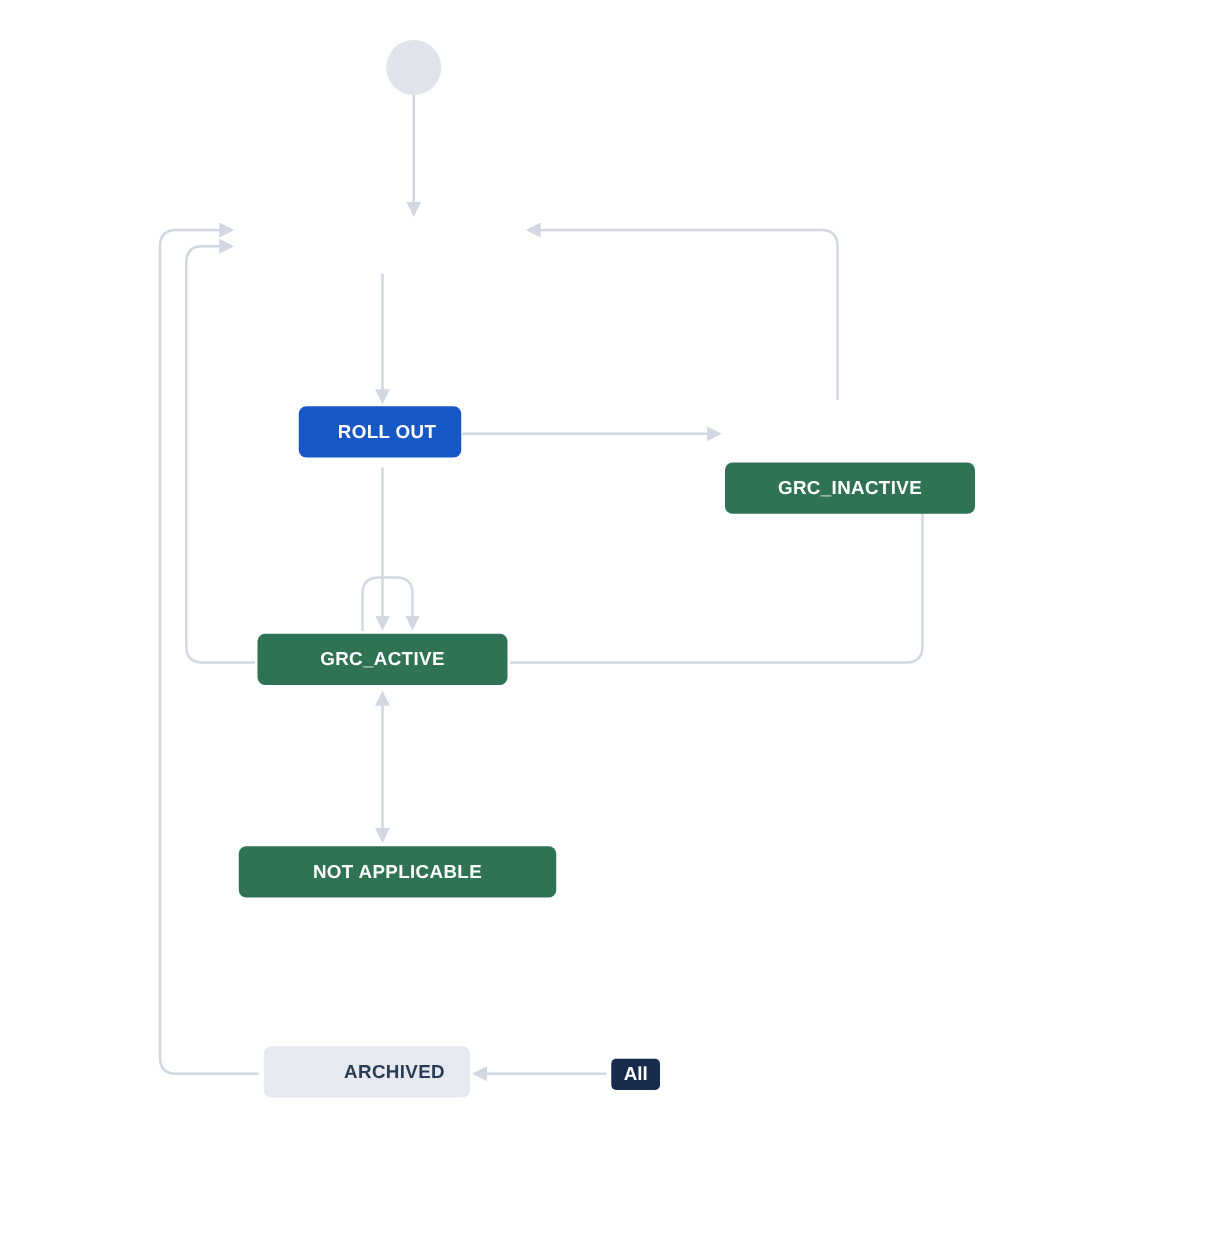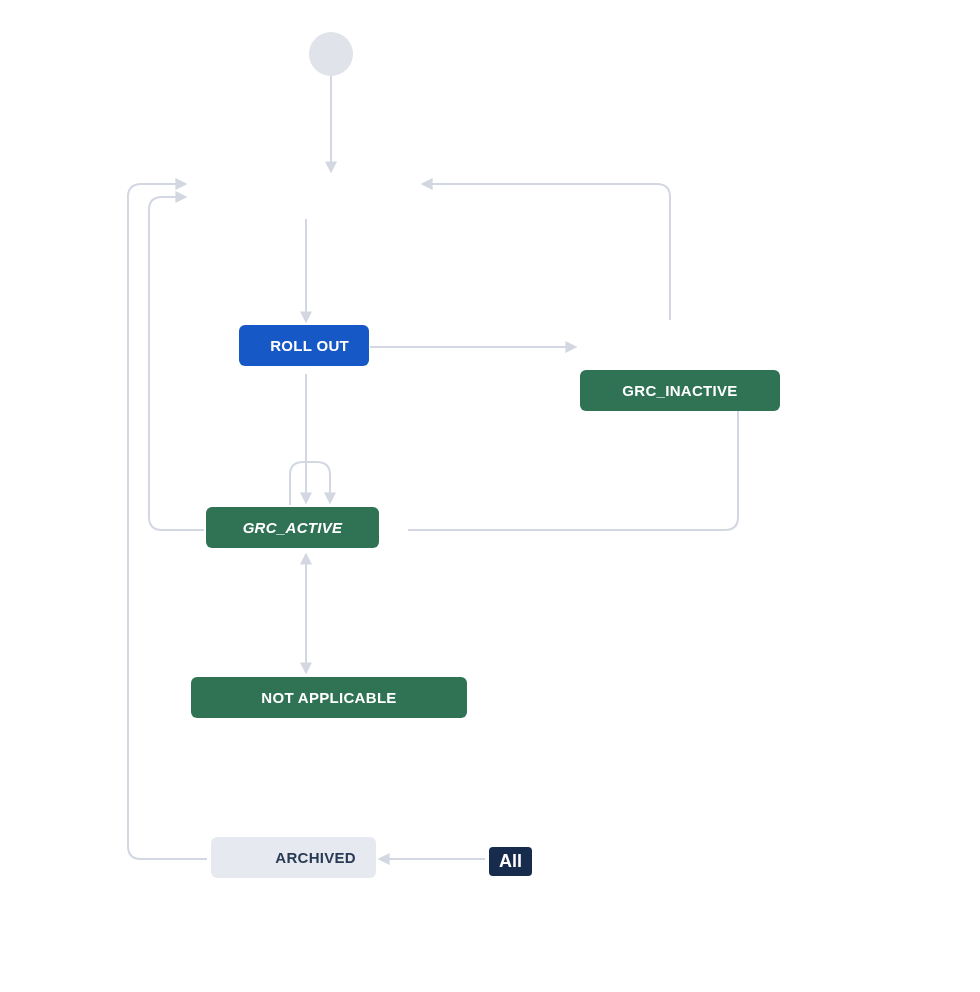--- a/index.html
+++ b/index.html
@@ -55,21 +55,21 @@
   .node.green {
     background: #2f7254;
     color: #ffffff;
   }
   .pill {
     position: absolute;
     z-index: 3;
     background: #172b4d;
     color: #ffffff;
     font-weight: 700;
-    font-size: 18px;
+    font-size: 15px;
     padding: 4px 10px;
     border-radius: 4px;
   }
 </style>
 </head>
 <body>
 
 <div class="canvas">
 
   <svg class="edges">
@@ -108,25 +108,25 @@
 
 
   <div class="node blue" style="left:239px; top:325px; width:130px;">
     <span>ROLL OUT</span>
   </div>
 
   <div class="node green" style="left:580px; top:325px; width:200px;margin-top:45px;">
     <span>GRC_INACTIVE</span>
   </div>
 
-  <div class="node green" style="left:206px; top:507px; width:173px;font-style:italic;">
+  <div class="node green" style="left:206px; top:507px; width:200px;">
     <span>GRC_ACTIVE</span>
   </div>
 
-  <div class="node green" style="left:191px; top:677px; width:276px;">
+  <div class="node green" style="left:191px; top:677px; width:254px;">
     <span>NOT APPLICABLE</span>
   </div>
 
   <div class="node grey" style="left:211px; top:837px; width:165px;text-align:right;">
     <span>ARCHIVED</span>
   </div>
 
   <div class="pill" style="left:489px; top:847px;">
     <span>All</span>
   </div>

